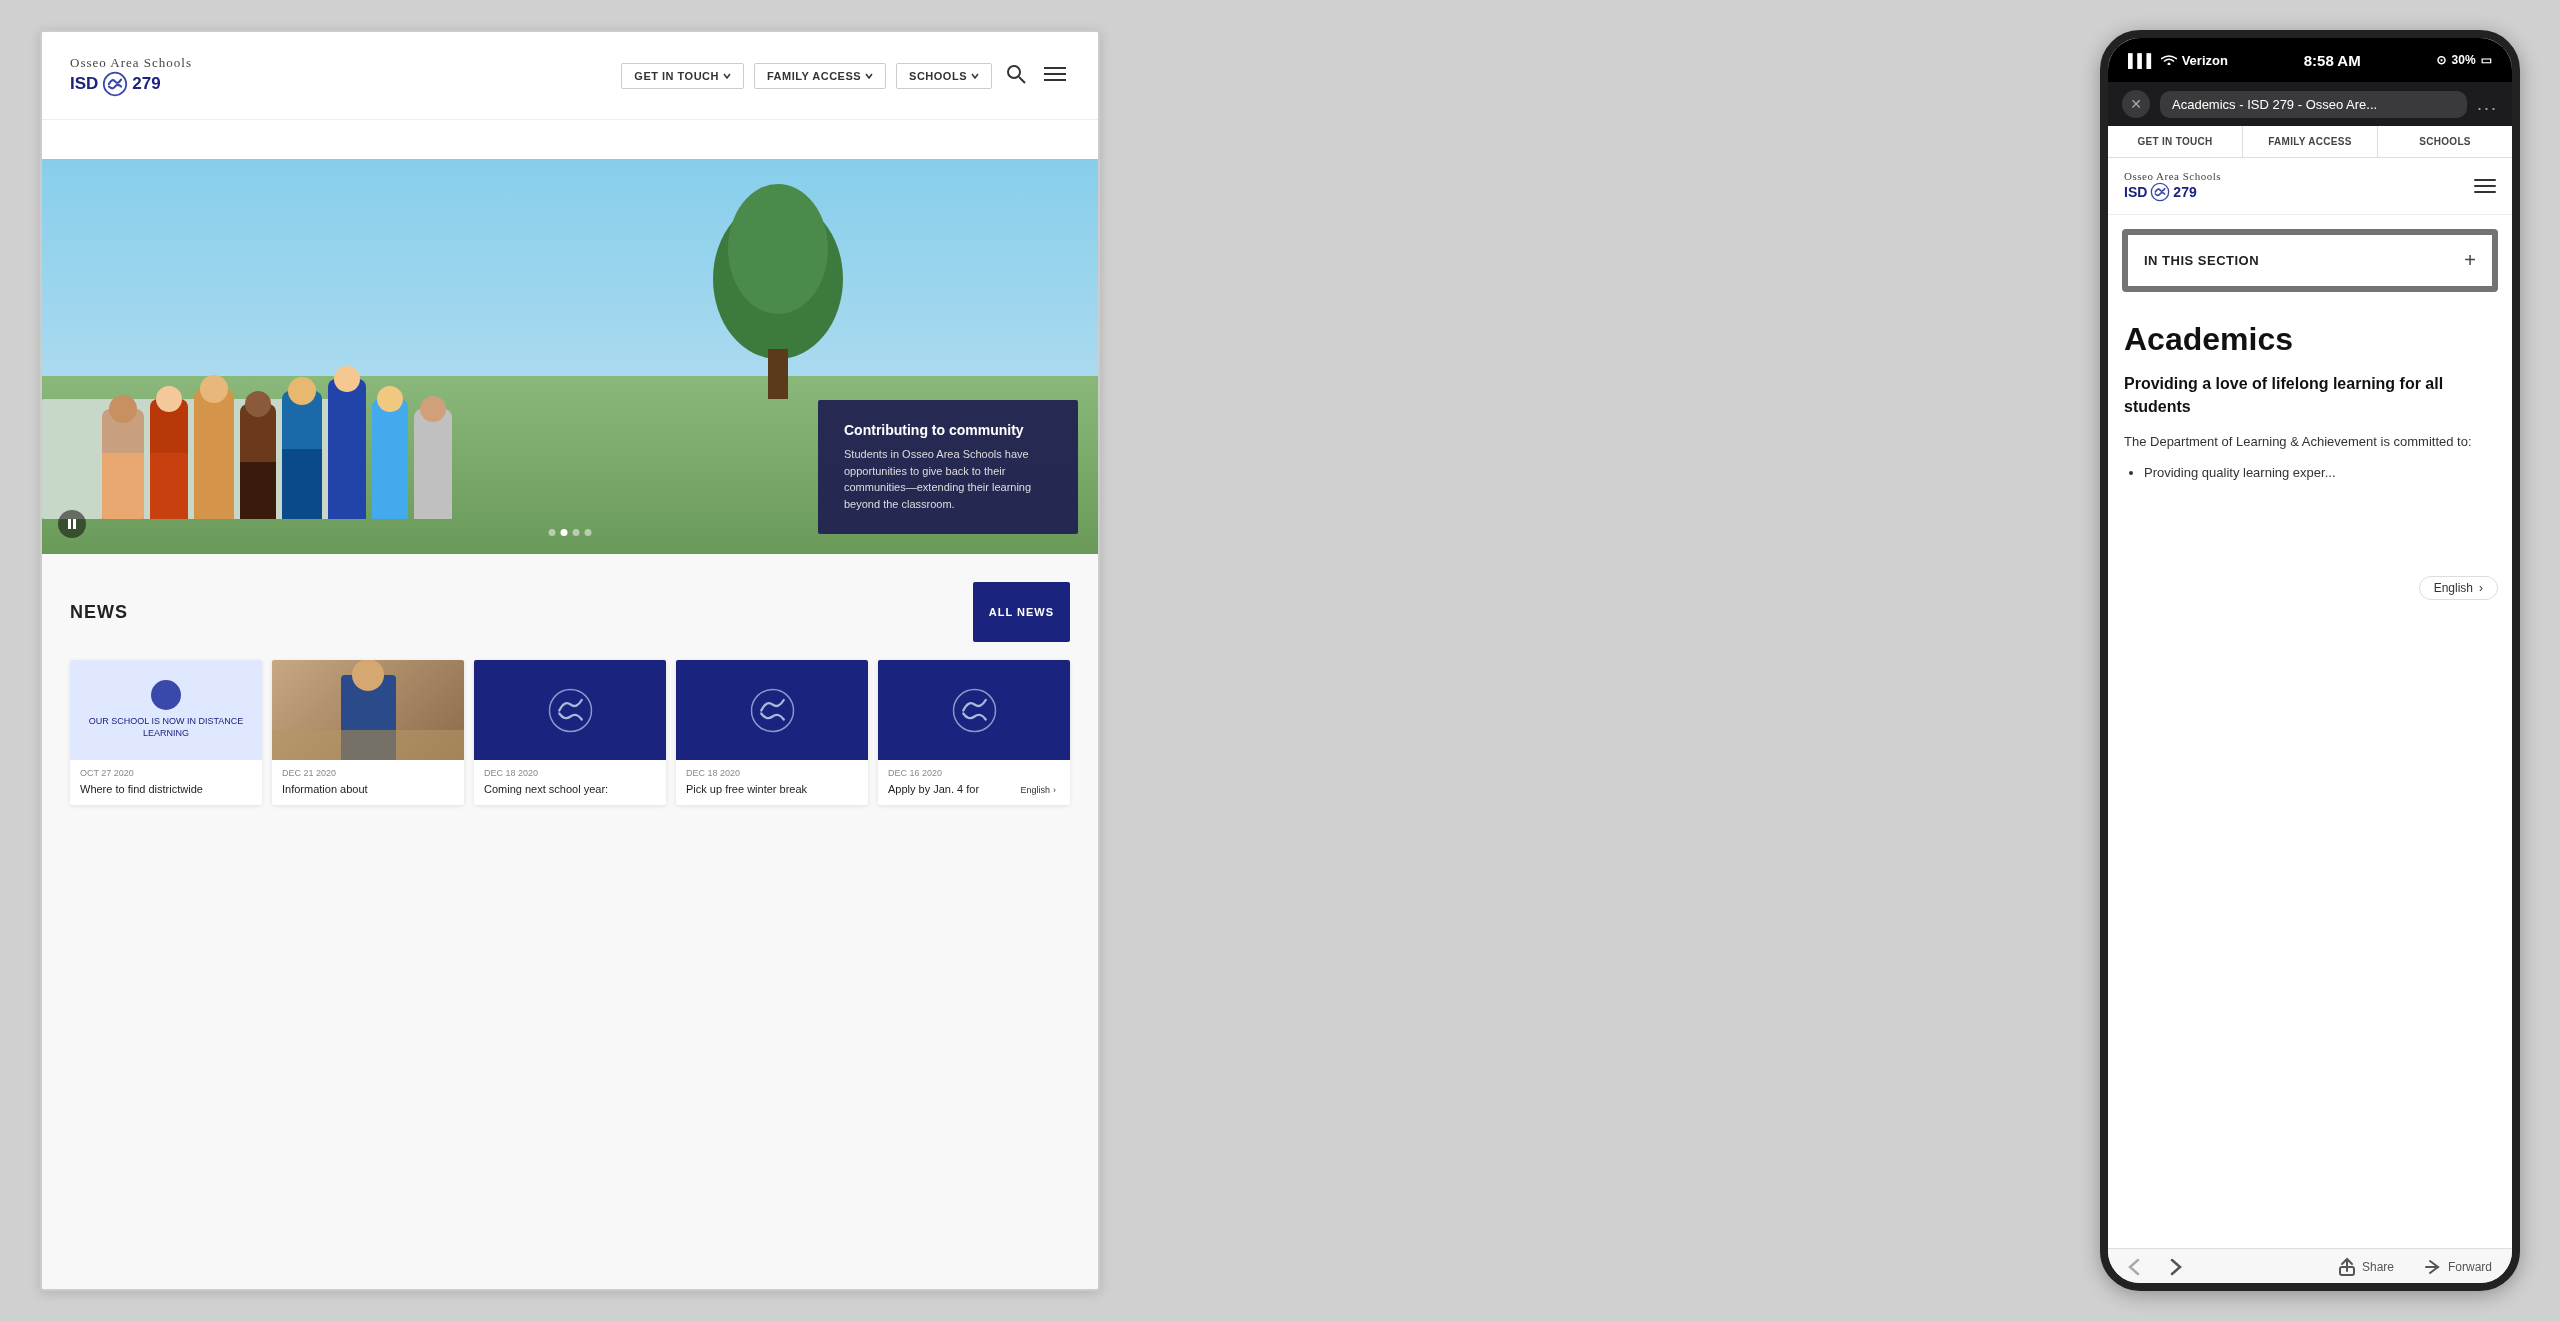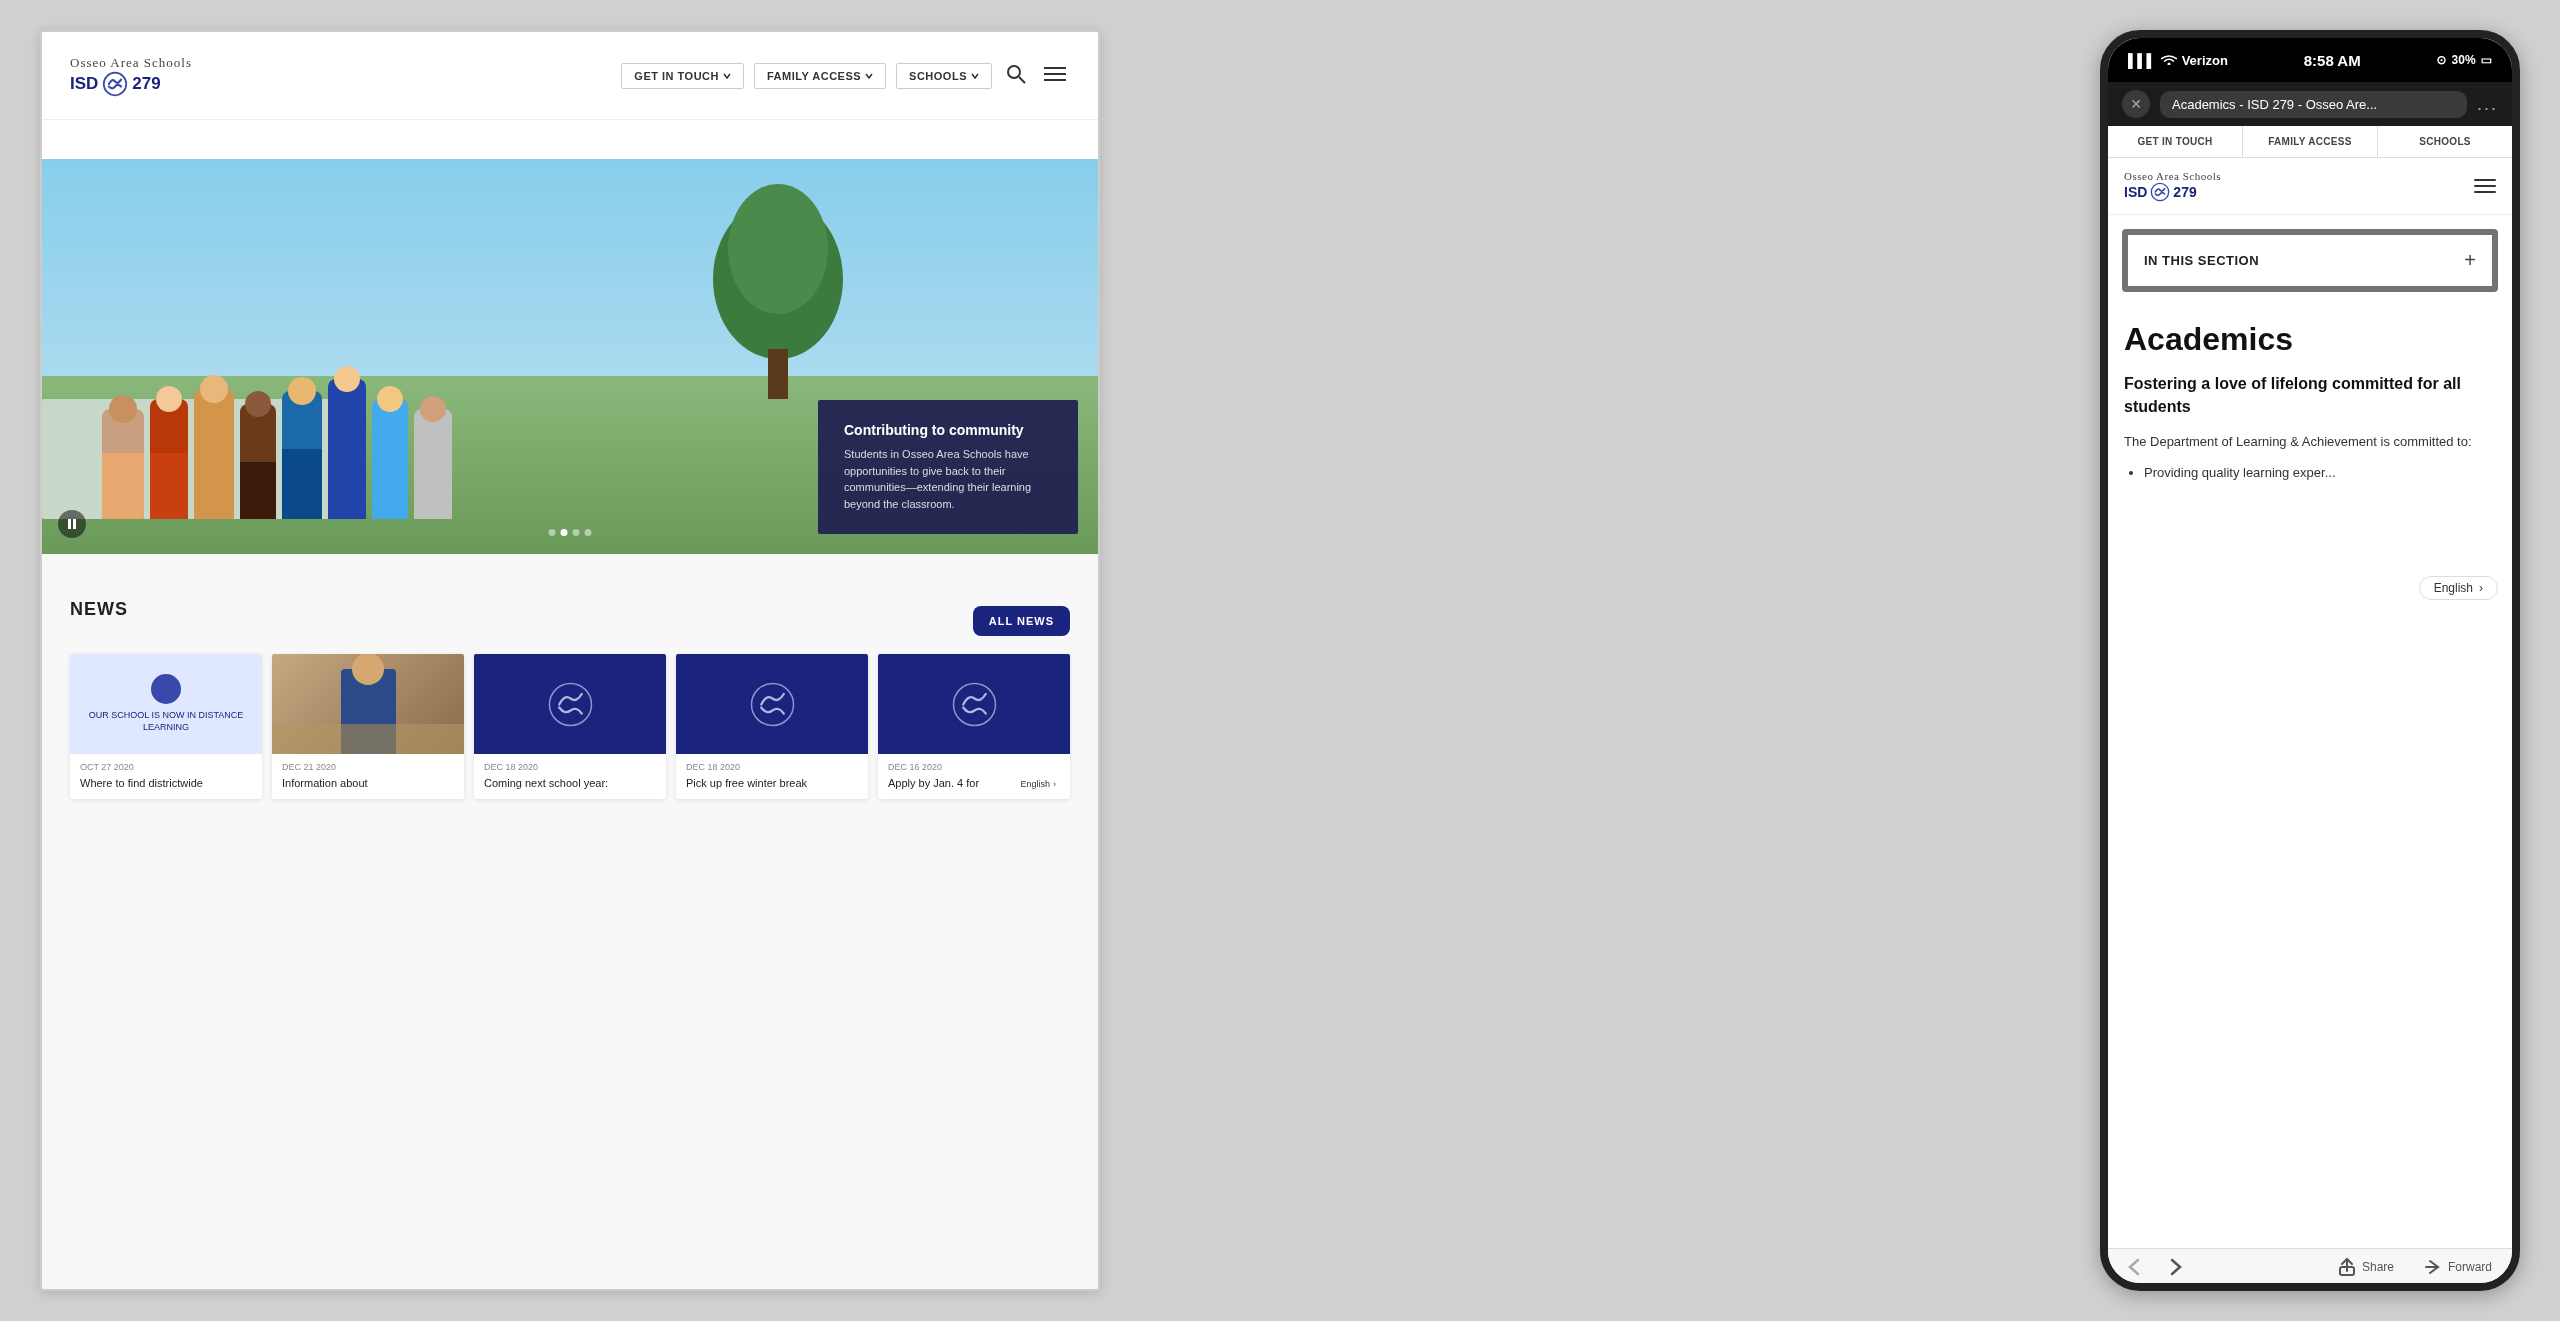--- a/index.html
+++ b/index.html
@@ -184,27 +184,26 @@
       font-size: 18px;
       font-weight: bold;
       color: #222;
       letter-spacing: 1px;
       text-align: center;
     }
     .all-news-btn {
       background: #1a237e;
       color: #fff;
       border: none;
-      padding: 9px 16px;
+      padding: 24px 16px;
       font-size: 11px;
       font-weight: bold;
       cursor: pointer;
       letter-spacing: 1px;
-      border-radius: 8px;
-      margin-top: 24px;
+      border-radius: 2px;
     }
     .news-cards {
       display: flex;
       gap: 10px;
     }
     .news-card {
       flex: 1;
       background: #fff;
       border-radius: 2px;
       overflow: hidden;
@@ -821,21 +820,21 @@
 
   <div class="mobile-content">
 
     <div class="in-this-section">
       <span class="in-this-section-text">IN THIS SECTION</span>
       <span class="in-this-section-plus">+</span>
     </div>
 
     <div class="academics-content">
       <h1 class="academics-title">Academics</h1>
-      <h2 class="academics-subtitle">Fostering a love of lifelong committed for all students</h2>
+      <h2 class="academics-subtitle">Providing a love of lifelong learning for all students</h2>
       <p class="academics-body">The Department of Learning &amp; Achievement is committed to:</p>
       <ul class="academics-list">
         <li>Providing quality learning exper...</li>
       </ul>
     </div>
 
     <div class="english-row">
       <button class="english-btn-mobile">
         <span>English</span>
         <span>›</span>

